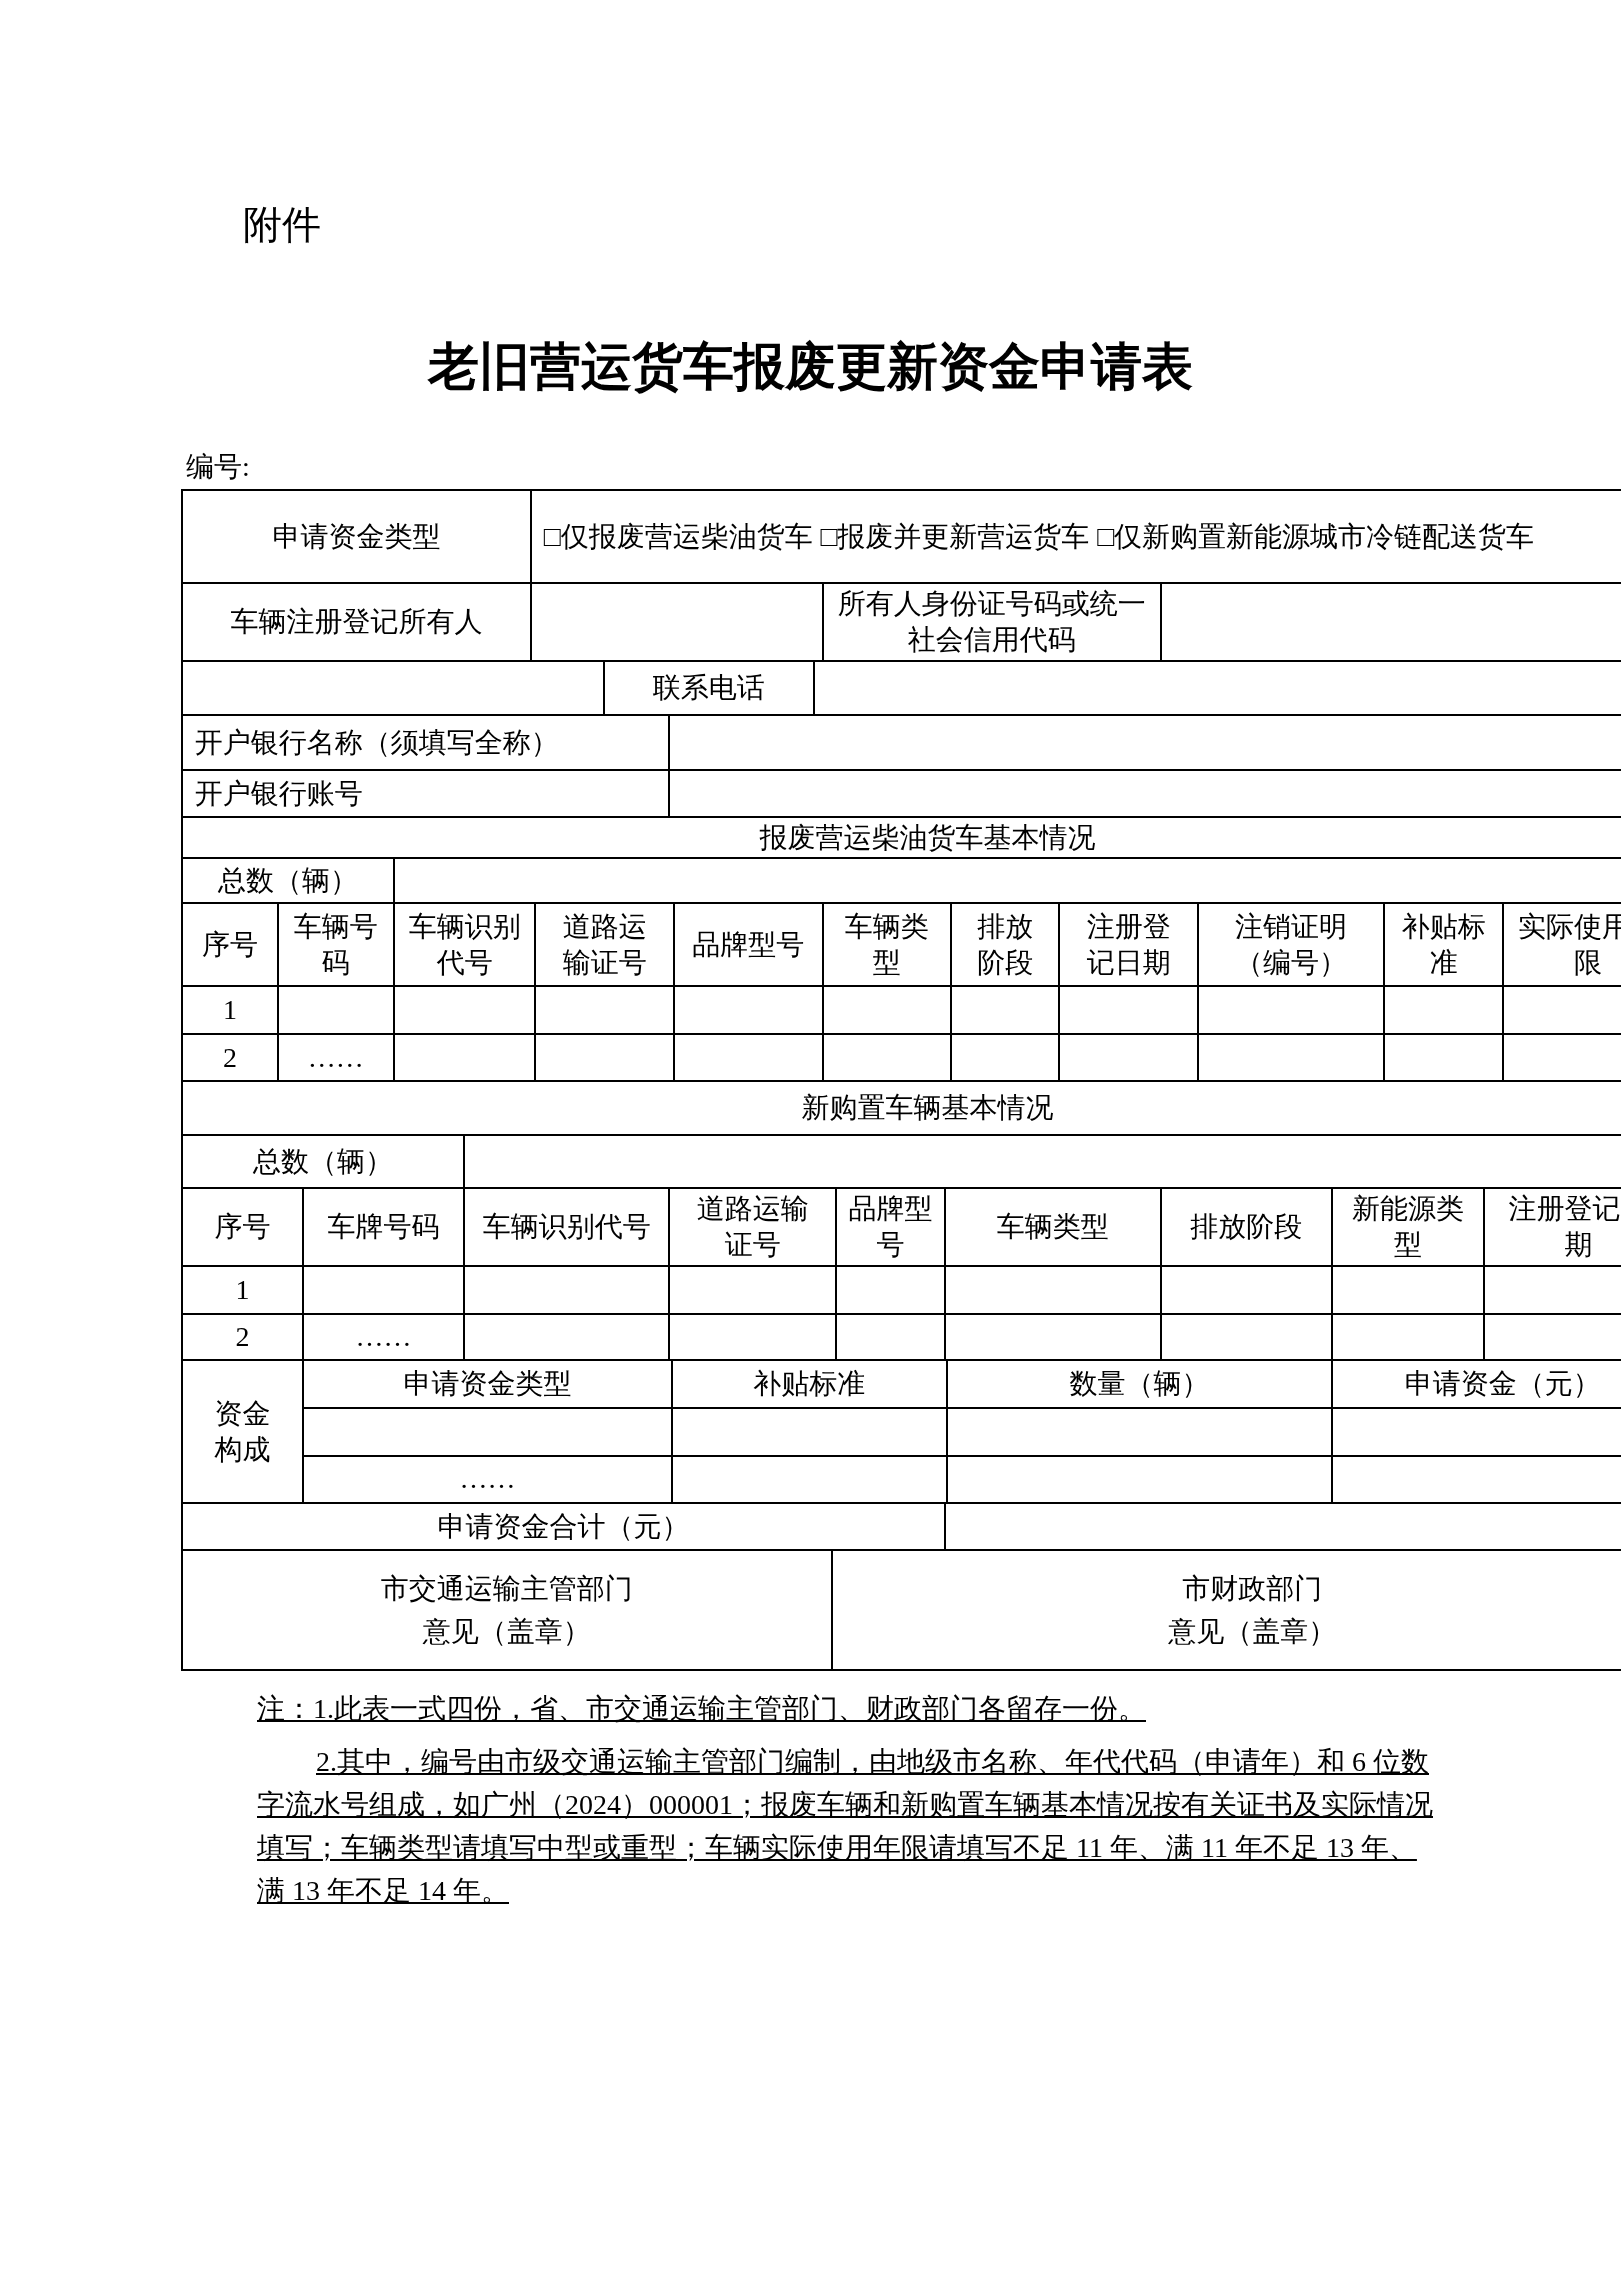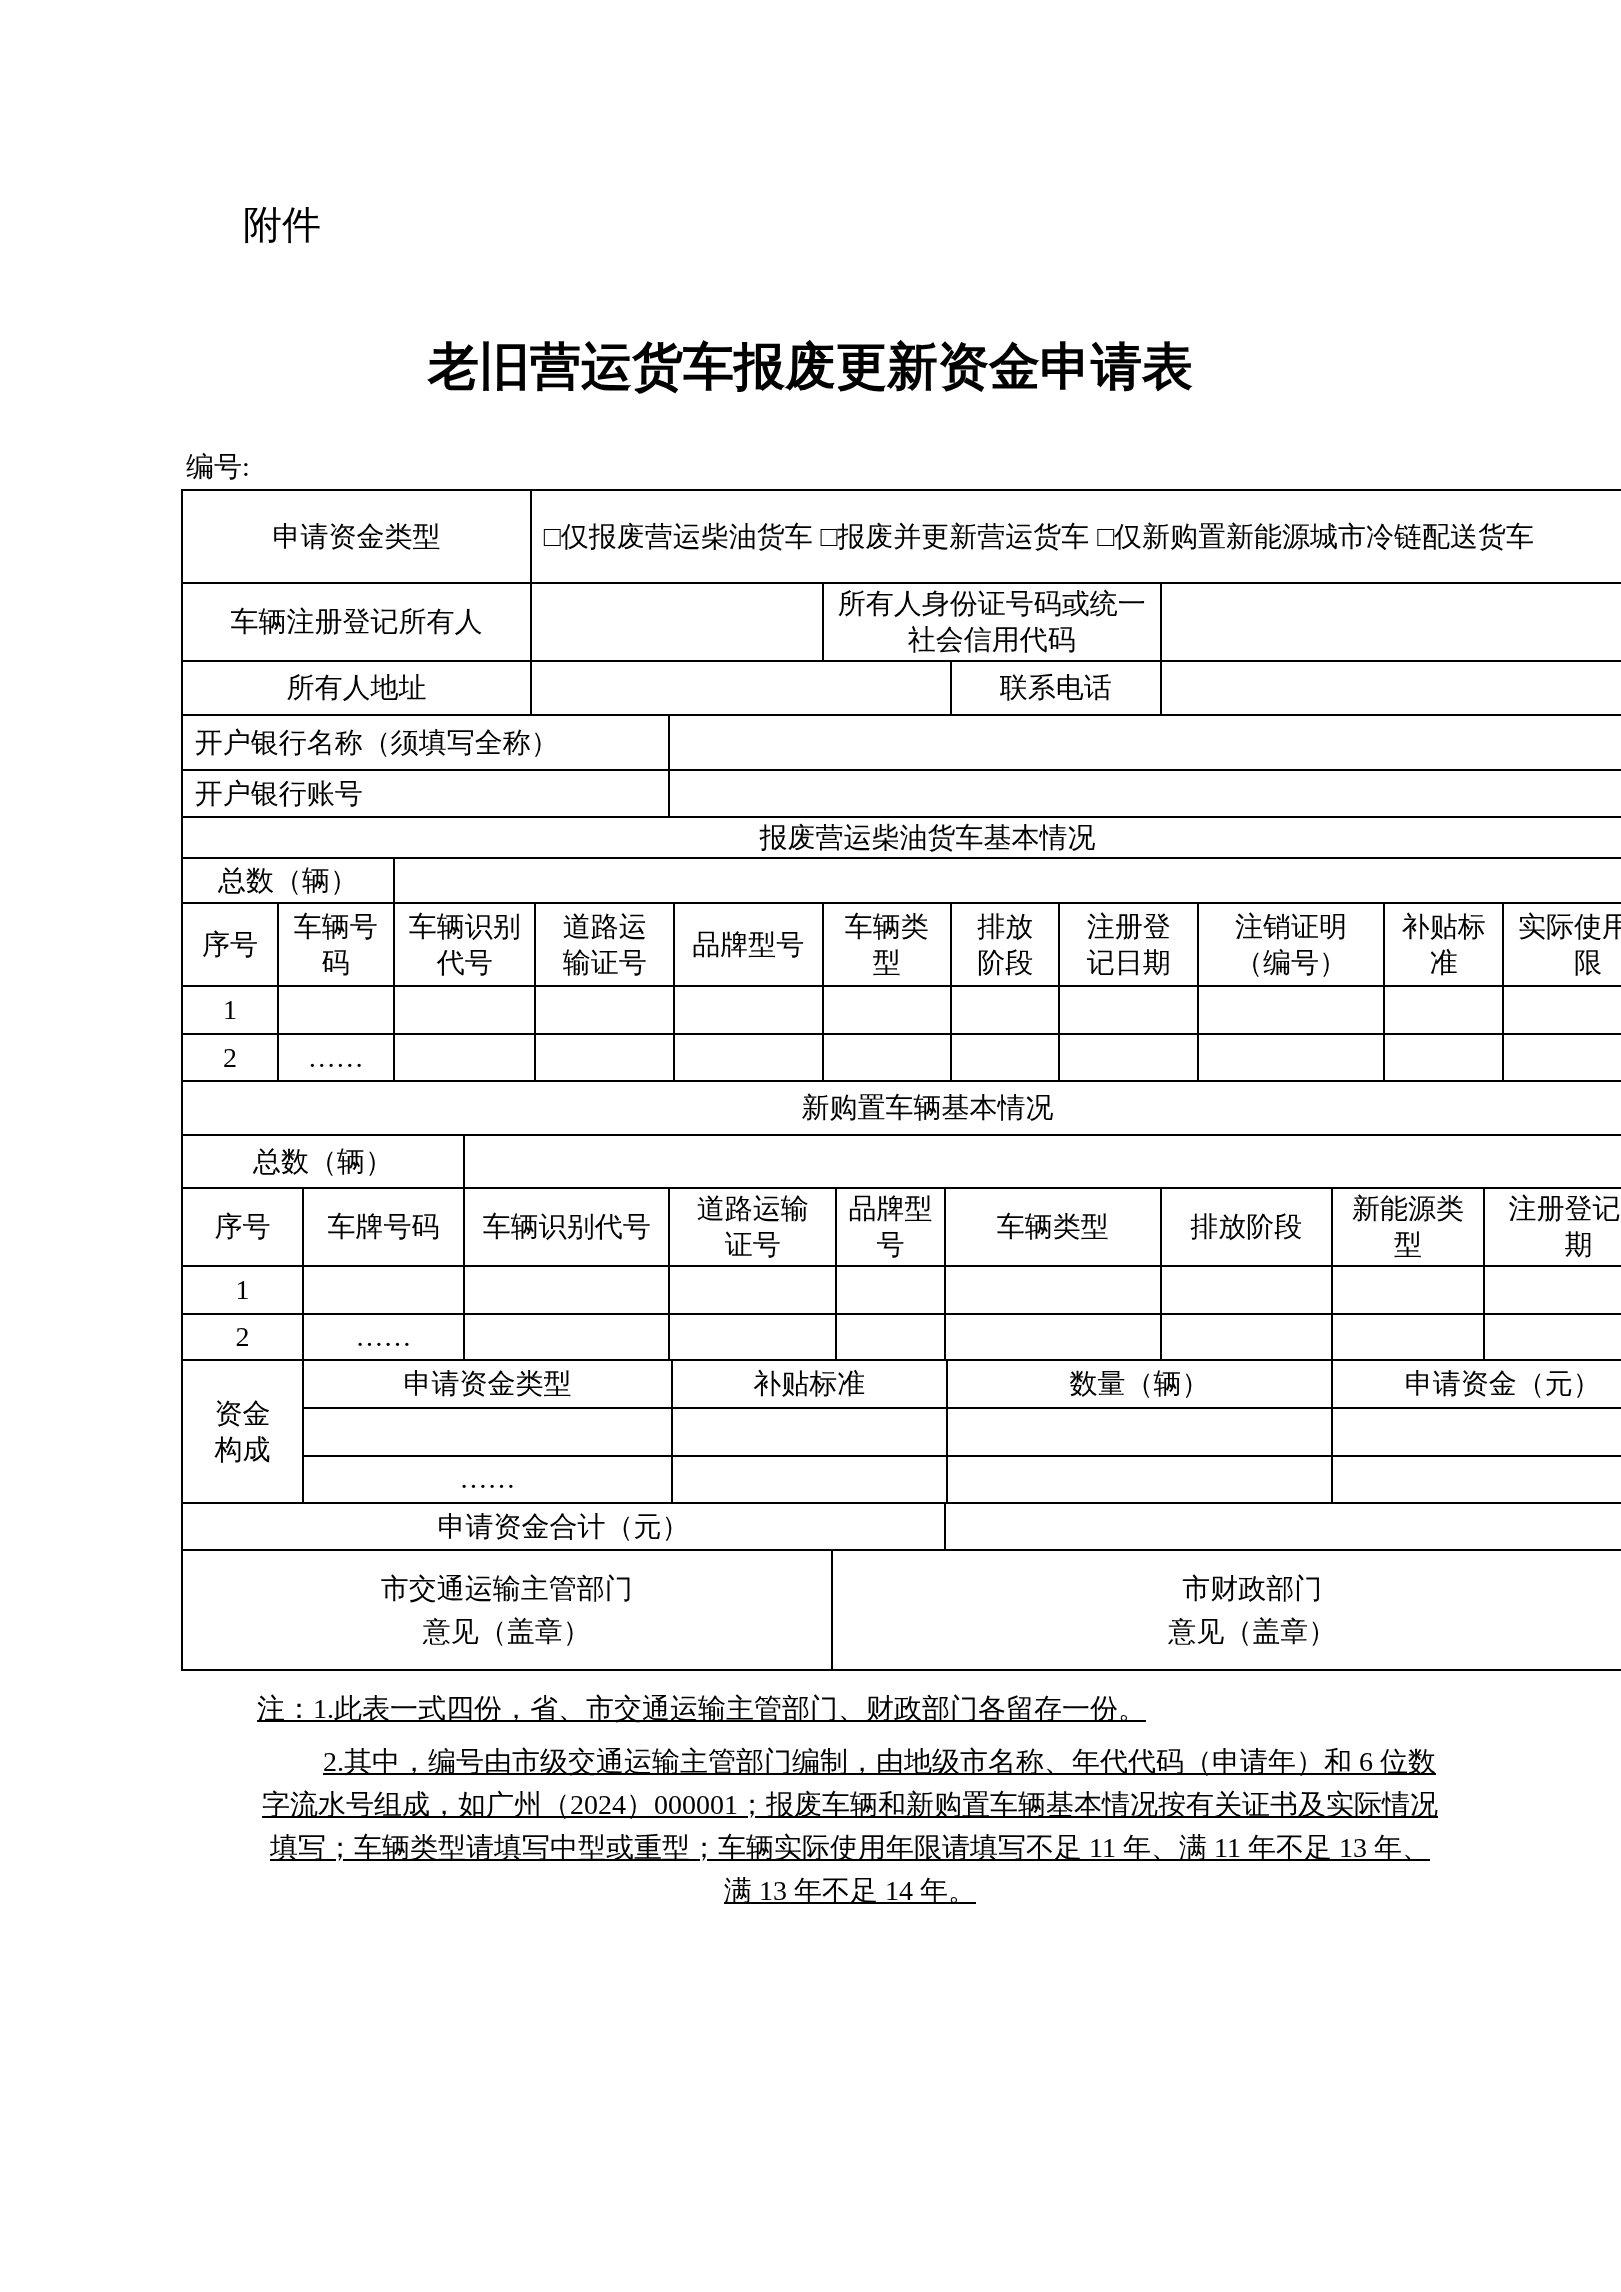--- a/index.html
+++ b/index.html
@@ -57,21 +57,21 @@
   }
   .commit .dateline { text-align: right; padding-right: 186px; margin-top: 17.6px; }
   .twoline { flex-direction: column; justify-content: center; line-height: 43px; }
   .notes {
     margin: 15.7px 0 0 247px;
     width: 1206px;
     font-size: 28px;
     line-height: 43px;
   }
   .notes p { margin: 10px; text-decoration: underline; }
-  .notes .p2 { text-indent: 59px; text-align: center; }
+  .notes .p2 { text-indent: 59px; }
   .opt { margin-right: 7.8px; }
 </style>
 </head>
 <body>
 
 <div class="attachment">附件</div>
 
 <div class="title">老旧营运货车报废更新资金申请表</div>
 
 <div class="serial">编号:</div>
@@ -88,21 +88,20 @@
   </div>
 
   <div class="r" style="height:78px">
     <div class="c" style="width:23.3%">车辆注册登记所有人</div>
     <div class="c" style="width:19.6%"></div>
     <div class="c nopad" style="width:22.7%">所有人身份证号码或统一社会信用代码</div>
     <div class="c" style="width:34.4%"></div>
   </div>
 
   <div class="r" style="height:54px">
-    <div class="c" style="width:23.3%">所有人地址</div>
     <div class="c" style="width:28.2%"></div>
     <div class="c" style="width:14.1%">联系电话</div>
     <div class="c" style="width:34.4%"></div>
   </div>
 
   <div class="r" style="height:55px">
     <div class="c left" style="width:32.6%">开户银行名称（须填写全称）</div>
     <div class="c" style="width:67.4%"></div>
   </div>
 

